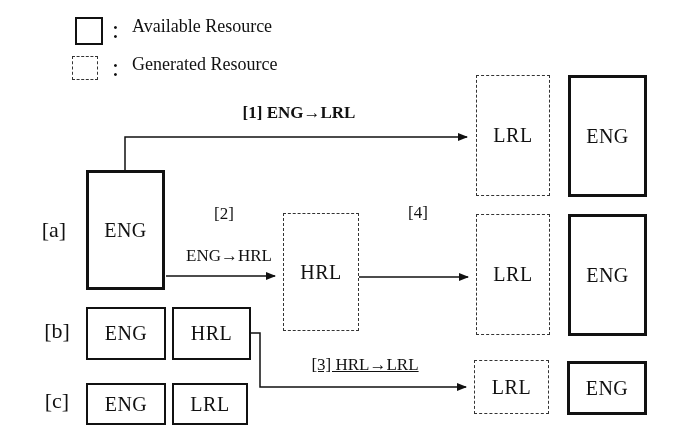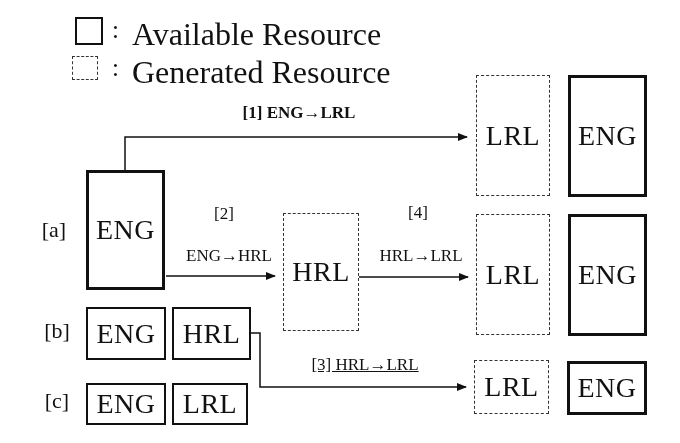--- a/index.html
+++ b/index.html
@@ -11,21 +11,21 @@
     font-family: "Liberation Serif", "DejaVu Serif", serif;
     color: #111111;
     overflow: hidden;
   }
   .box {
     position: absolute;
     box-sizing: border-box;
     display: flex;
     align-items: center;
     justify-content: center;
-    font-size: 28px;
+    font-size: 20px;
     letter-spacing: 0.5px;
     background: #ffffff;
   }
   .solid-3 { border: 3px solid #111111; }
   .solid-2 { border: 2.5px solid #111111; }
   .dashed  { border: 1.6px dashed #333333; }
   .row-label {
     position: absolute;
     font-size: 22px;
     text-align: center;
@@ -41,21 +41,21 @@
     position: absolute; left: 75px; top: 17px;
     width: 28px; height: 28px;
     box-sizing: border-box; border: 2.5px solid #111111;
   }
   .legend-square-dashed {
     position: absolute; left: 72px; top: 56px;
     width: 26px; height: 24px;
     box-sizing: border-box; border: 1.6px dashed #333333;
   }
   .legend-colon { position: absolute; left: 112px; font-size: 25px; }
-  .legend-text  { position: absolute; left: 132px; font-size: 32px; }
+  .legend-text  { position: absolute; left: 132px; font-size: 18px; }
   svg.wires { position: absolute; left: 0; top: 0; pointer-events: none; }
 </style>
 </head>
 <body>
 
 <div id="canvas">
 
   <div class="legend-square-solid"></div>
   <div class="legend-colon" style="top:16px">:</div>
   <div class="legend-text" style="top:16px">Available Resource</div>
@@ -73,21 +73,20 @@
     <path d="M125,170 L125,137 L467,137" fill="none" stroke="#111111" stroke-width="1.5" marker-end="url(#arw)"></path>
     <path d="M166,276 L275,276" fill="none" stroke="#111111" stroke-width="1.5" marker-end="url(#arw)"></path>
     <path d="M359,277 L468,277" fill="none" stroke="#111111" stroke-width="1.5" marker-end="url(#arw)"></path>
     <path d="M251,333 L260,333 L260,387 L466,387" fill="none" stroke="#111111" stroke-width="1.5" marker-end="url(#arw)"></path>
   </svg>
 
   <div class="arrow-label" style="left:199px; top:103px; width:200px;font-weight:bold;">[1] ENG→LRL</div>
   <div class="arrow-label" style="left:204px; top:204px; width:40px;">[2]</div>
   <div class="arrow-label" style="left:169px; top:246px; width:120px;">ENG→HRL</div>
   <div class="arrow-label" style="left:398px; top:203px; width:40px;">[4]</div>
-  <div class="arrow-label" style="left:361px; top:246px; width:120px;">HRL→LRL</div>
   <div class="arrow-label" style="left:265px; top:355px; width:200px;text-decoration:underline;">[3] HRL→LRL</div>
 
   <div class="row-label" style="left:36px; top:217px;">[a]</div>
   <div class="row-label" style="left:39px; top:318px;">[b]</div>
   <div class="row-label" style="left:39px; top:388px;">[c]</div>
 
   <div class="box solid-3" style="left:86px; top:170px; width:79px; height:120px;">
     <span>ENG</span>
   </div>
 

